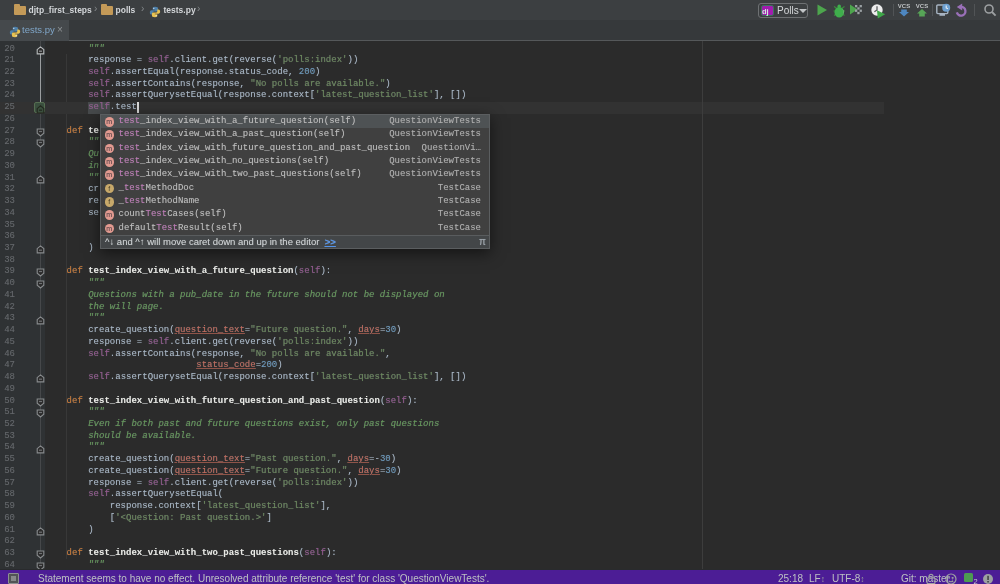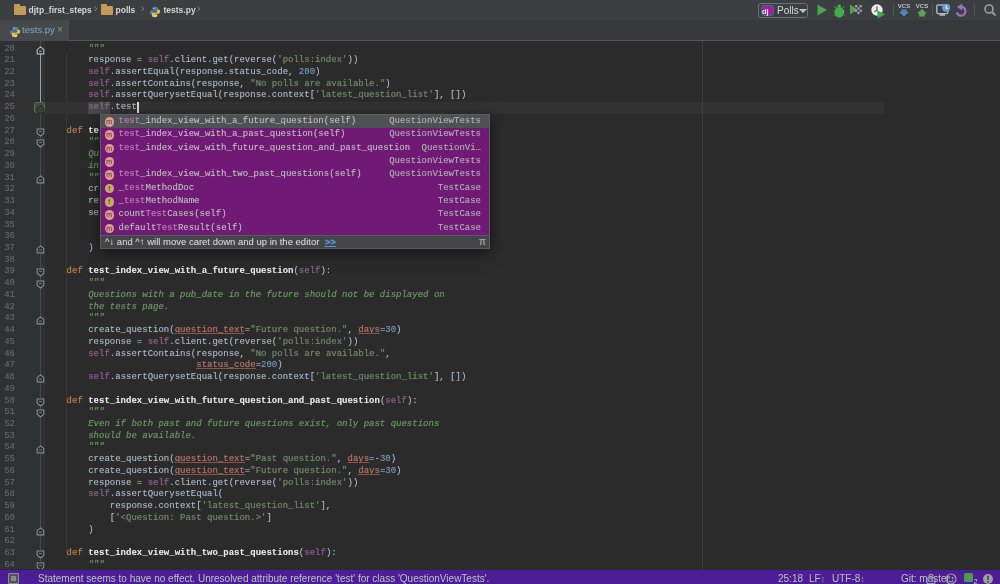--- a/index.html
+++ b/index.html
@@ -31,21 +31,21 @@
 .n{color:#6897bb}
 .fn{color:#e9e9e4;font-weight:bold}
 .p{color:#c4695a;text-decoration:underline;text-decoration-color:rgba(150,80,66,0.85);text-decoration-thickness:1px}
 #gbox{position:absolute;left:34px;width:11px;background:#3a4f3e;border:1px solid #566e52;border-radius:2px}
 #caret{position:absolute;width:1.8px;background:#d8d8d8}
 #ebars{position:absolute;left:990px;top:3px;width:10px;height:8px}
 #ebars div{position:absolute;top:0;width:2px;height:7px;background:#898c8e}
 #sthumb{position:absolute;left:991px;width:7px;border-radius:4px;background:rgba(144,147,149,0.55)}
 #emark-y{position:absolute;left:988px;top:131.5px;width:12px;height:3px;background:#d9bf56}
 #emark-w{position:absolute;left:989px;top:498px;width:11px;height:3px;background:rgba(187,191,193,0.65)}
-#popup{position:absolute;left:100px;top:114px;width:390px;background:#701a75;border:1px solid #5b5e60;box-shadow:0 4px 14px rgba(0,0,0,0.55)}
+#popup{position:absolute;left:100px;top:114px;width:390px;background:#404040;border:1px solid #5b5e60;box-shadow:0 4px 14px rgba(0,0,0,0.55)}
 .prow{position:relative;height:13.35px;line-height:13.35px;font-family:"Liberation Mono",monospace;font-size:9px;color:#bdbdbd;white-space:pre;text-shadow:0 0 0.8px rgba(189,189,189,0.45)}
 .prow.sel{background:#4e5254}
 .pim,.pif{position:absolute;left:3.5px;top:2px;width:9.5px;height:9.5px;border-radius:50%;font-family:"Liberation Sans",sans-serif;font-size:7px;line-height:9.5px;text-align:center;color:#4a3035}
 .pim{background:#e39a90}
 .pif{background:#c8a96a;color:#453718}
 .pn{position:absolute;left:17.5px}
 .pn i{font-style:normal;color:#bd77b6}
 .pr{position:absolute;right:8px;color:#adadad}
 #pfoot{position:relative;height:12.5px;background:#434648;border-top:1px solid #595c5e;line-height:12px;font-size:9.5px;color:#ccd0d2;text-shadow:0 0 0.8px rgba(204,208,210,0.5)}
 #pfoot .ft{position:absolute;left:4px;top:0}
@@ -223,21 +223,21 @@
         cr
         re
         se
 
 
         )
 
     <span class="k">def</span> <span class="fn">test_index_view_with_a_future_question</span>(<span class="s">self</span>):
         <span class="d">"""</span>
         <span class="d">Questions with a pub_date in the future should not be displayed on</span>
-        <span class="d">the tests page.</span>
+        <span class="d">the will page.</span>
         <span class="d">"""</span>
         create_question(<span class="p">question_text</span>=<span class="st">"Future question."</span>, <span class="p">days</span>=<span class="n">30</span>)
         response = <span class="s">self</span>.client.get(reverse(<span class="st">'polls:index'</span>))
         <span class="s">self</span>.assertContains(response, <span class="st">"No polls are available."</span>,
                             <span class="p">status_code</span>=<span class="n">200</span>)
         <span class="s">self</span>.assertQuerysetEqual(response.context[<span class="st">'latest_question_list'</span>], [])
 
     <span class="k">def</span> <span class="fn">test_index_view_with_future_question_and_past_question</span>(<span class="s">self</span>):
         <span class="d">"""</span>
         <span class="d">Even if both past and future questions exist, only past questions</span>
@@ -357,21 +357,21 @@
       <div style="left:4px"></div>
     </div>
   <div id="sthumb" style="top:111px;height:178px"></div>
   <div id="emark-y"></div>
   <div id="emark-w"></div>
 </div>
 <div id="popup">
 <div class="prow sel"><span class="pim">m</span><span class="pn"><i>test</i>_index_view_with_a_future_question(self)</span><span class="pr">QuestionViewTests</span></div>
 <div class="prow"><span class="pim">m</span><span class="pn"><i>test</i>_index_view_with_a_past_question(self)</span><span class="pr">QuestionViewTests</span></div>
 <div class="prow"><span class="pim">m</span><span class="pn"><i>test</i>_index_view_with_future_question_and_past_question</span><span class="pr">QuestionVi…</span></div>
-<div class="prow"><span class="pim">m</span><span class="pr">QuestionViewTests</span></div>
+<div class="prow"><span class="pim">m</span><span class="pn"><i>test</i>_index_view_with_no_questions(self)</span><span class="pr">QuestionViewTests</span></div>
 <div class="prow"><span class="pim">m</span><span class="pn"><i>test</i>_index_view_with_two_past_questions(self)</span><span class="pr">QuestionViewTests</span></div>
 <div class="prow"><span class="pif">f</span><span class="pn">_<i>test</i>MethodDoc</span><span class="pr">TestCase</span></div>
 <div class="prow"><span class="pif">f</span><span class="pn">_<i>test</i>MethodName</span><span class="pr">TestCase</span></div>
 <div class="prow"><span class="pim">m</span><span class="pn">count<i>Test</i>Cases(self)</span><span class="pr">TestCase</span></div>
 <div class="prow"><span class="pim">m</span><span class="pn">default<i>Test</i>Result(self)</span><span class="pr">TestCase</span></div>
 <div id="pfoot">
       <span class="ft">^↓ and ^↑ will move caret down and up in the editor &nbsp;<span class="fa">&gt;&gt;</span></span>
       <span class="pi">π</span>
     </div>
 </div>

